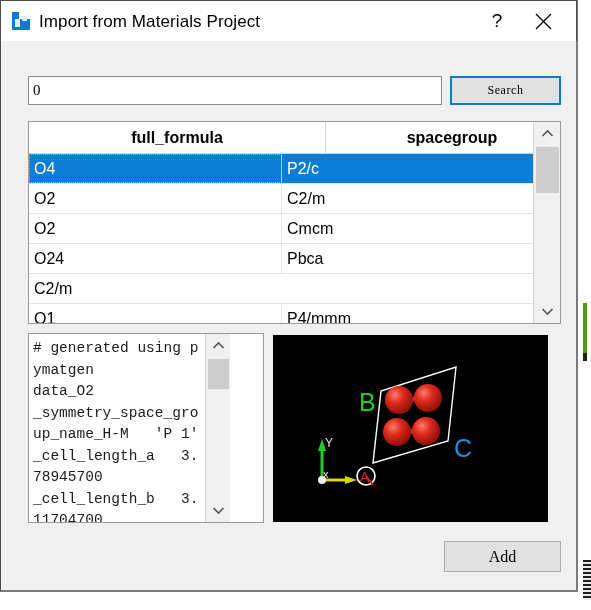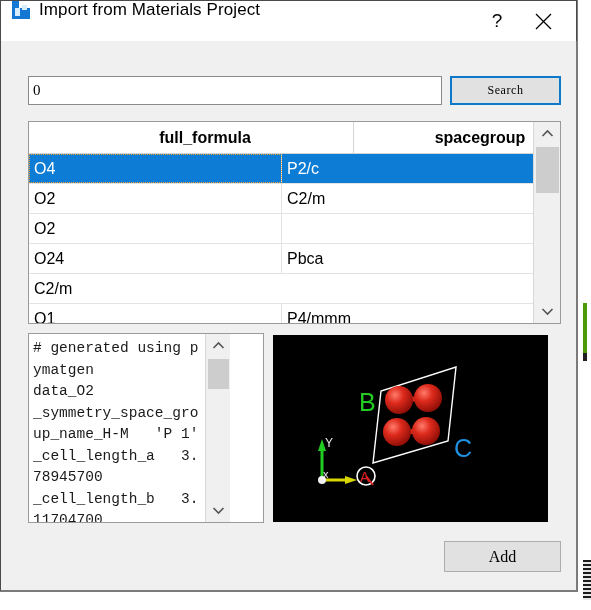--- a/index.html
+++ b/index.html
@@ -67,21 +67,21 @@
 
   .titlebar {
     position: relative;
     height: 41px;
     background: #ffffff;
     border-top: 1px solid #4a4a4a;
     border-left: 1px solid #4a4a4a;
     border-right: 1px solid #4a4a4a;
     box-sizing: border-box;
     display: flex;
-    align-items: flex-start;
+    align-items: center;
   }
 
   .app-icon {
     width: 18px;
     height: 18px;
     margin-left: 11px;
     margin-right: 9px;
     flex: 0 0 auto;
     position: relative;
   }
@@ -217,21 +217,21 @@
     align-items: center;
     justify-content: center;
     font-size: 16px;
     font-weight: bold;
     color: #000;
     background: #ffffff;
     border-right: 1px solid #d6d6d6;
     box-sizing: border-box;
     height: 31px;
   }
-  .th.col1 { width: 297px; margin-left: 28px; }
+  .th.col1 { width: 297px; }
   .th.col2 { width: 252px; border-right: none; }
 
   .trow {
     display: flex;
     height: 30px;
     border-bottom: 1px solid #e3e3e3;
     box-sizing: border-box;
   }
   .trow.selected { background: #0c7cd5; }
   .trow.selected .td { color: #ffffff; }
@@ -382,20 +382,21 @@
             <div class="trow selected">
               <div class="td c1">O4</div>
               <div class="td c2">P2/c</div>
             </div>
             <div class="trow">
               <div class="td c1">O2</div>
               <div class="td c2">C2/m</div>
             </div>
             <div class="trow">
               <div class="td c1">O2</div>
+              <div class="td c2">Cmcm</div>
             </div>
             <div class="trow">
               <div class="td c1">O24</div>
               <div class="td c2">Pbca</div>
             </div>
             <div class="trow">
               <div class="td c2">C2/m</div>
             </div>
             <div class="trow">
               <div class="td c1">O1</div>

